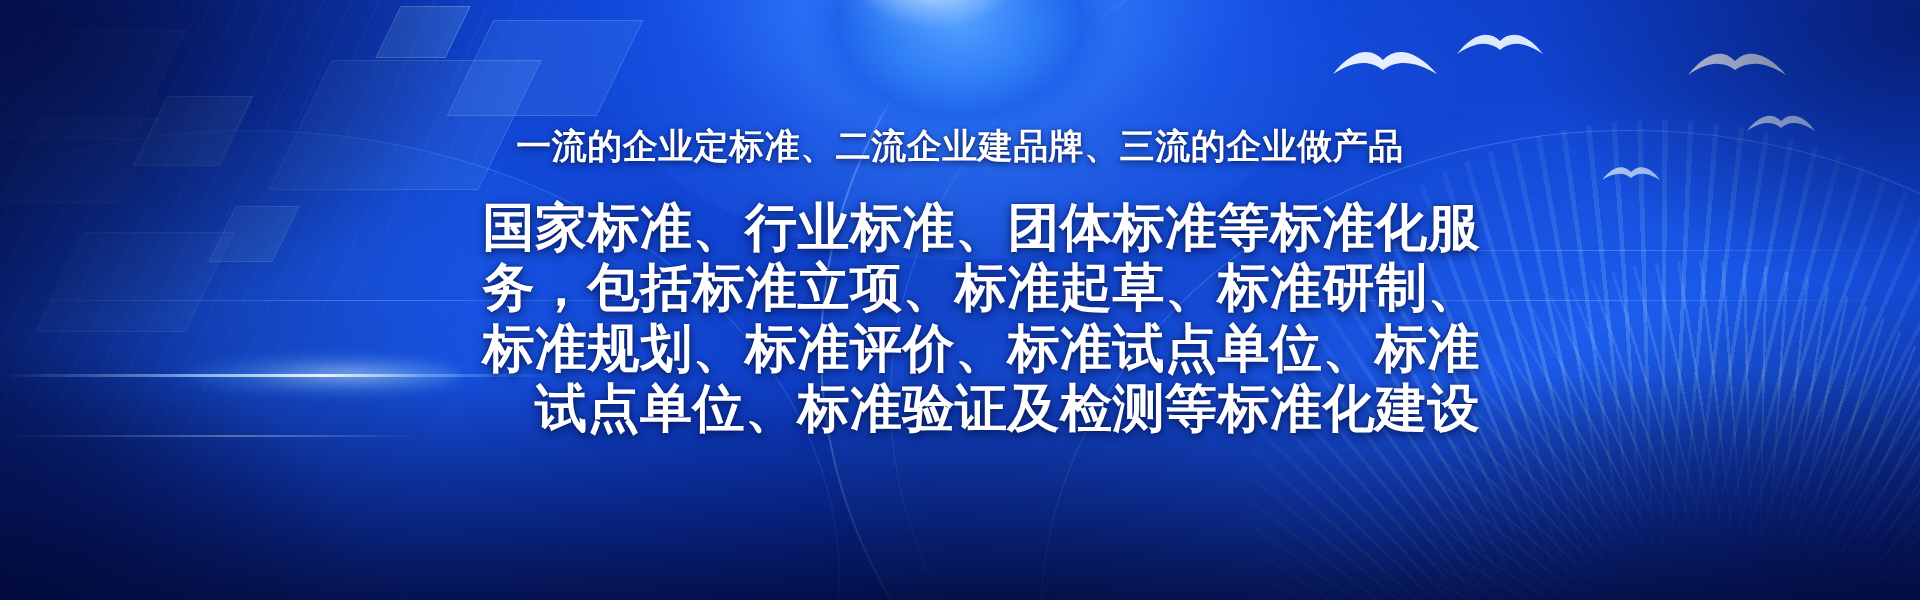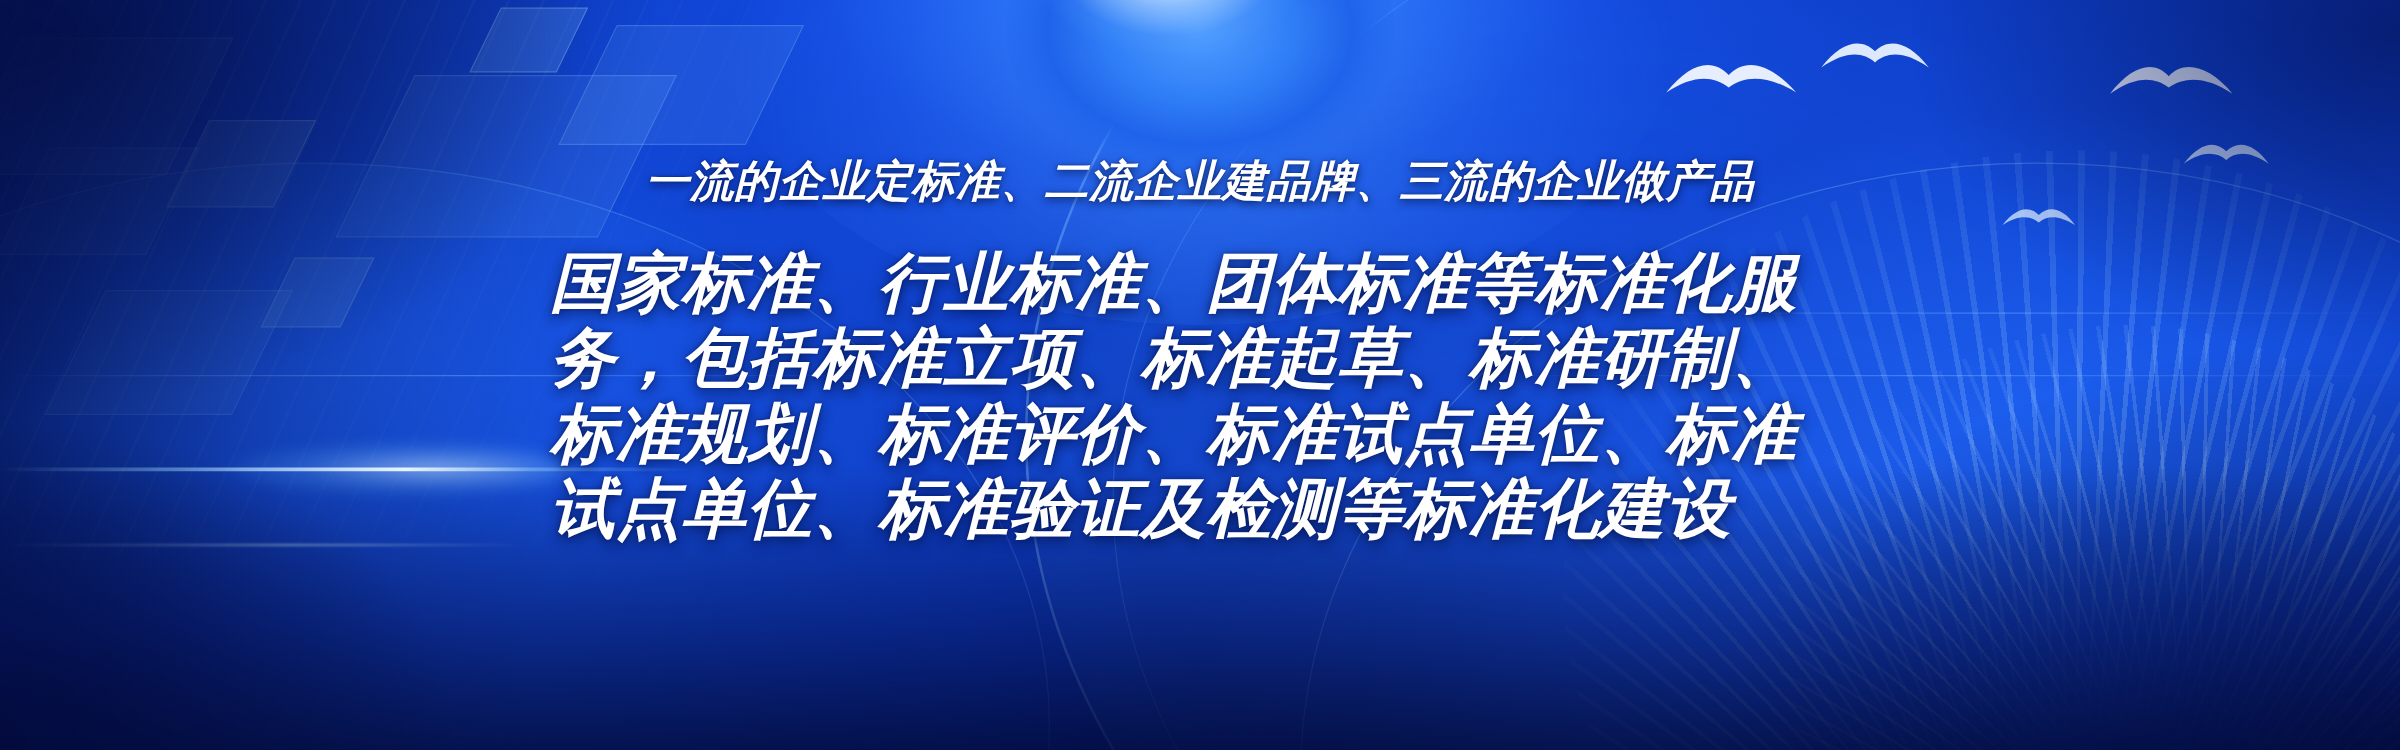--- a/index.html
+++ b/index.html
@@ -3,21 +3,20 @@
 <meta charset="utf-8">
 <style>
   html,body{margin:0;padding:0;background:#05143c;}
   *{box-sizing:border-box;}
   #banner{
     position:relative;
     width:1920px;height:600px;
     overflow:hidden;
     font-family:"Liberation Sans","DejaVu Sans",sans-serif;
     background:#be185d;
-    font-style:italic;
   }
   .layer{position:absolute;inset:0;}
 
   
   .bg-base{
     background:
       radial-gradient(ellipse 760px 420px at 50% -4%, #2f86ff 0%, #1f63f2 22%, #124ae0 40%, rgba(12,56,200,0) 72%),
       radial-gradient(ellipse 1200px 700px at 18% 46%, #1550e6 0%, #0e3ec4 45%, rgba(9,45,160,0) 75%),
       radial-gradient(ellipse 1000px 620px at 86% 58%, #1a5cf0 0%, #0f41cf 42%, rgba(8,40,150,0) 76%),
       linear-gradient(180deg,#0d3bc4 0%,#0f45d6 30%,#0b38bd 62%,#071f7a 100%);
@@ -149,21 +148,21 @@
     text-shadow:0 2px 7px rgba(2,16,70,.75), 0 0 2px rgba(2,16,70,.6);
     white-space:nowrap;
   }
   .headline{
     margin-top:34px;
     width:1040px;
     color:#ffffff;
     font-size:52px;
     font-weight:700;
     line-height:1.16;
-    text-align:left;
+    text-align:right;
     letter-spacing:.5px;
     text-shadow:0 3px 10px rgba(2,16,70,.80), 0 0 3px rgba(2,16,70,.55);
   }
 </style>
 </head>
 <body>
 
 <div id="banner">
 
   <div class="layer bg-base"></div>

